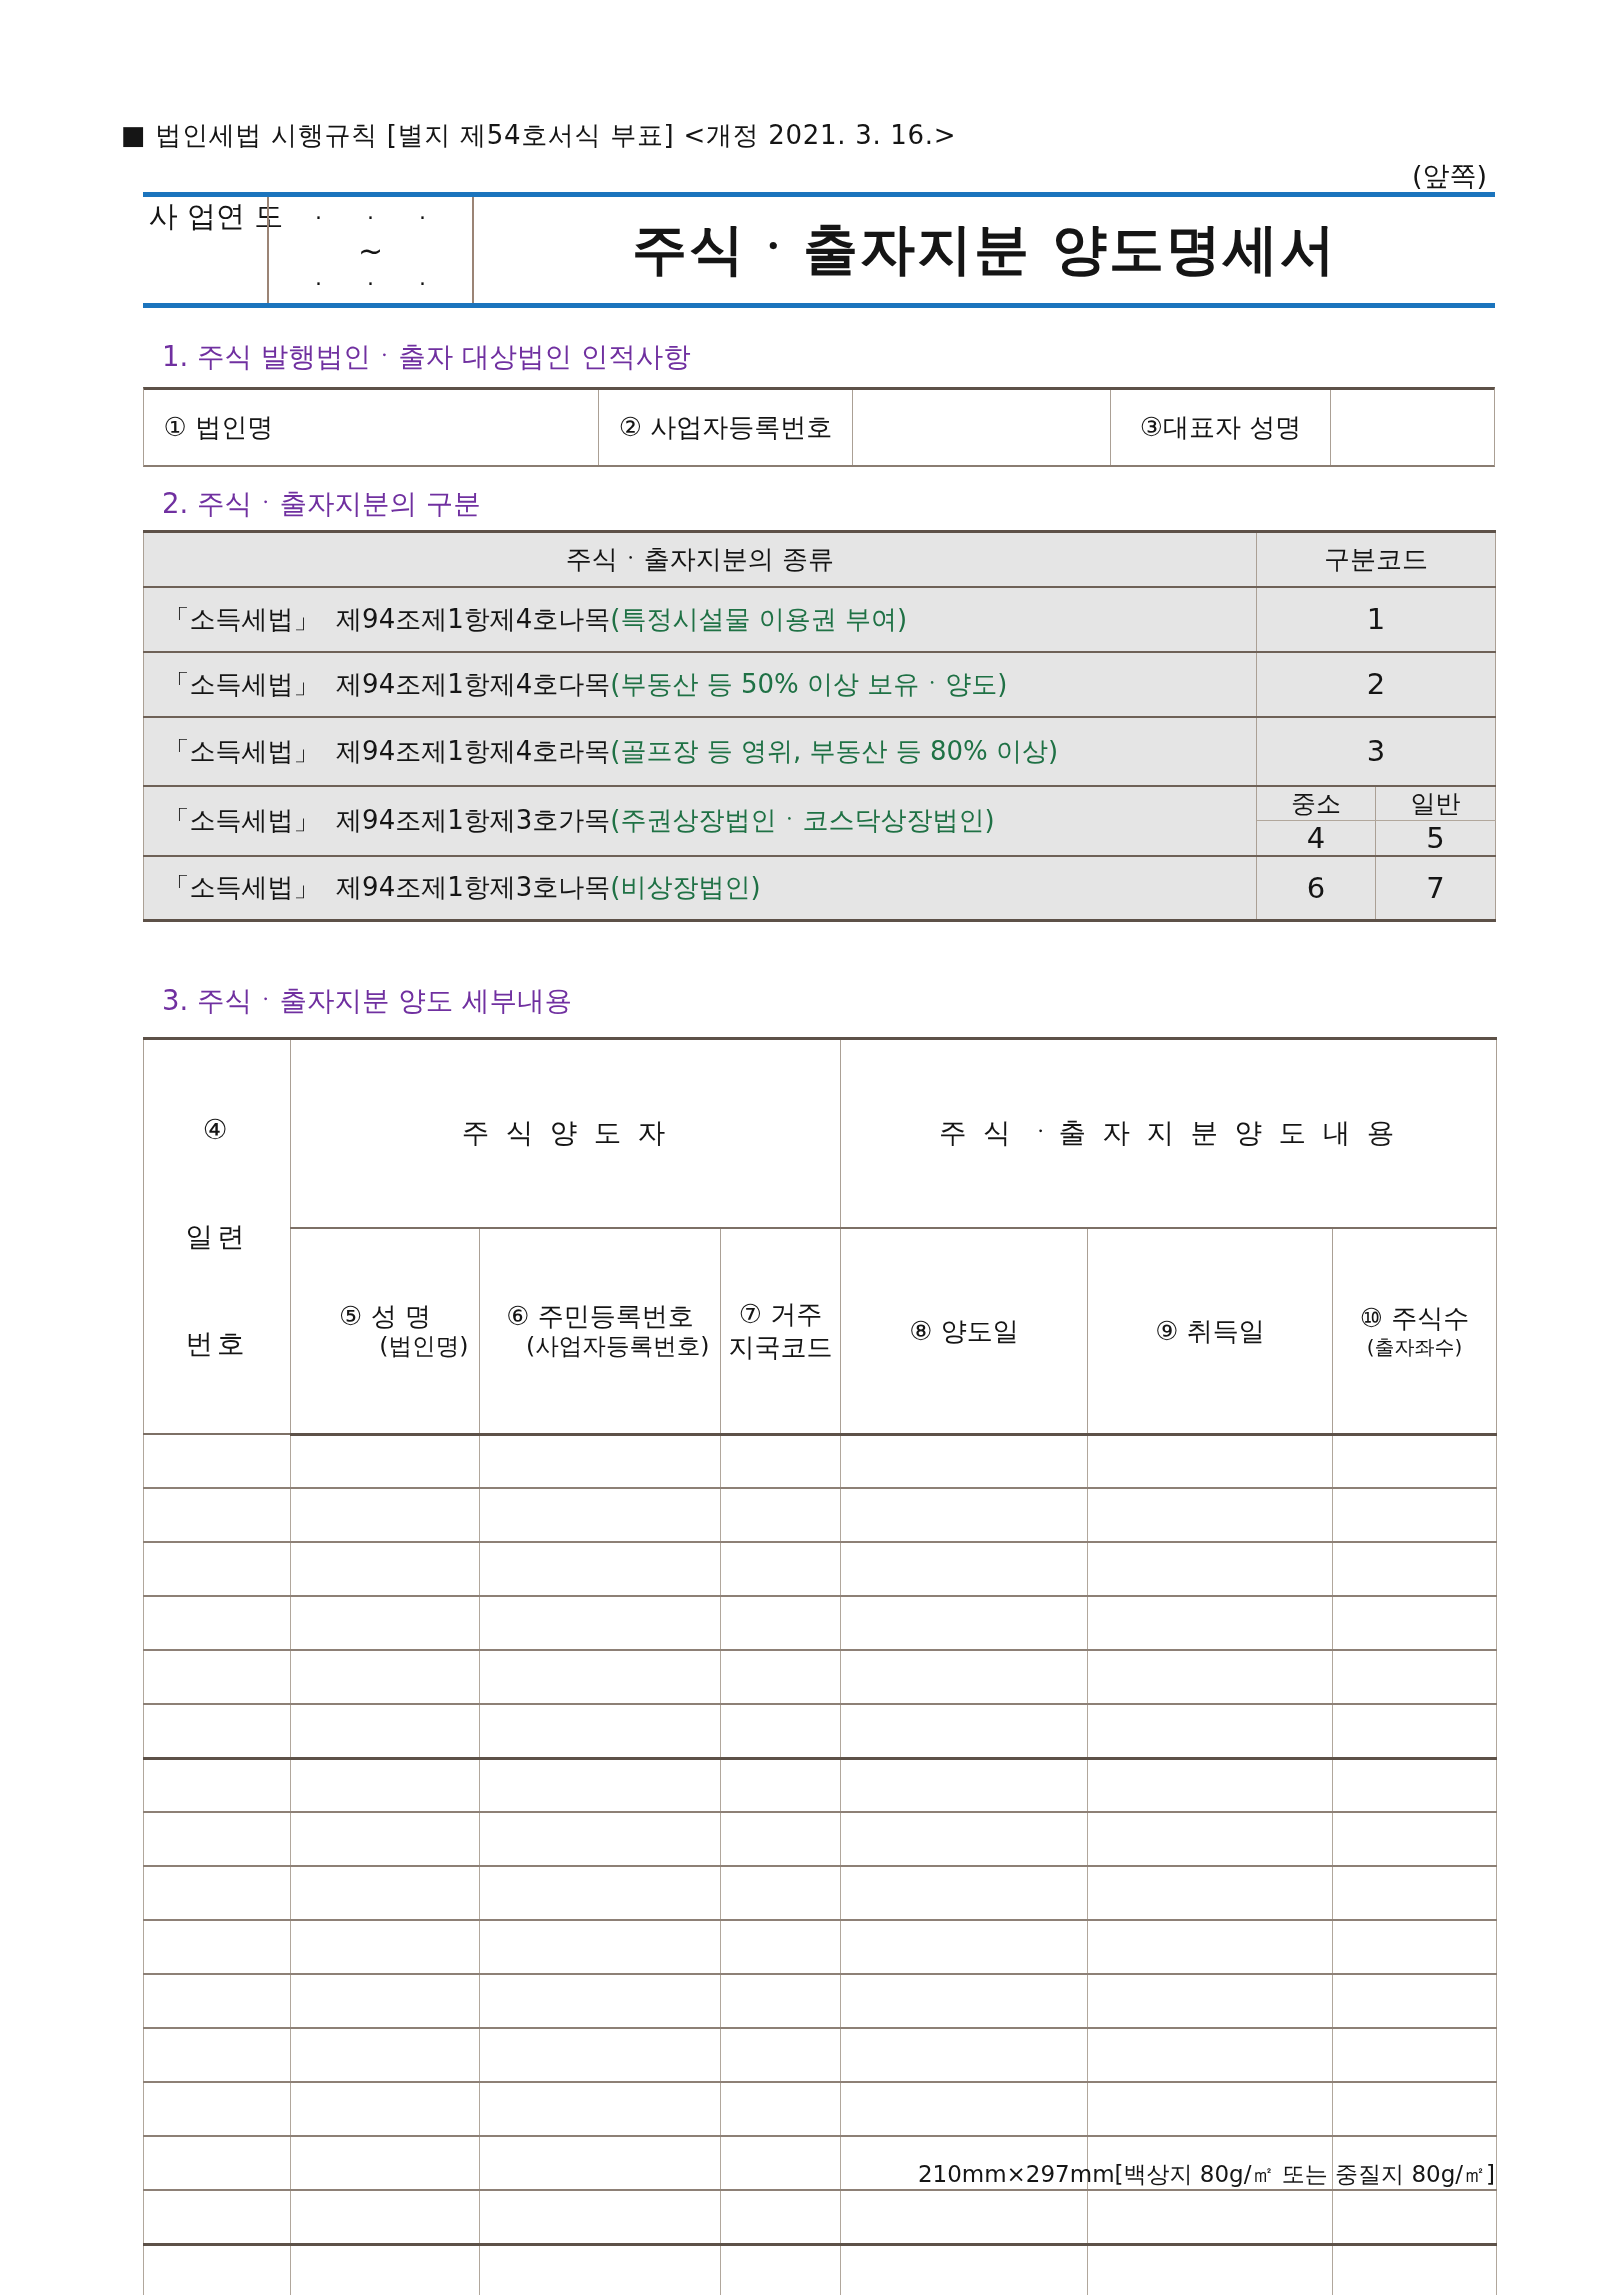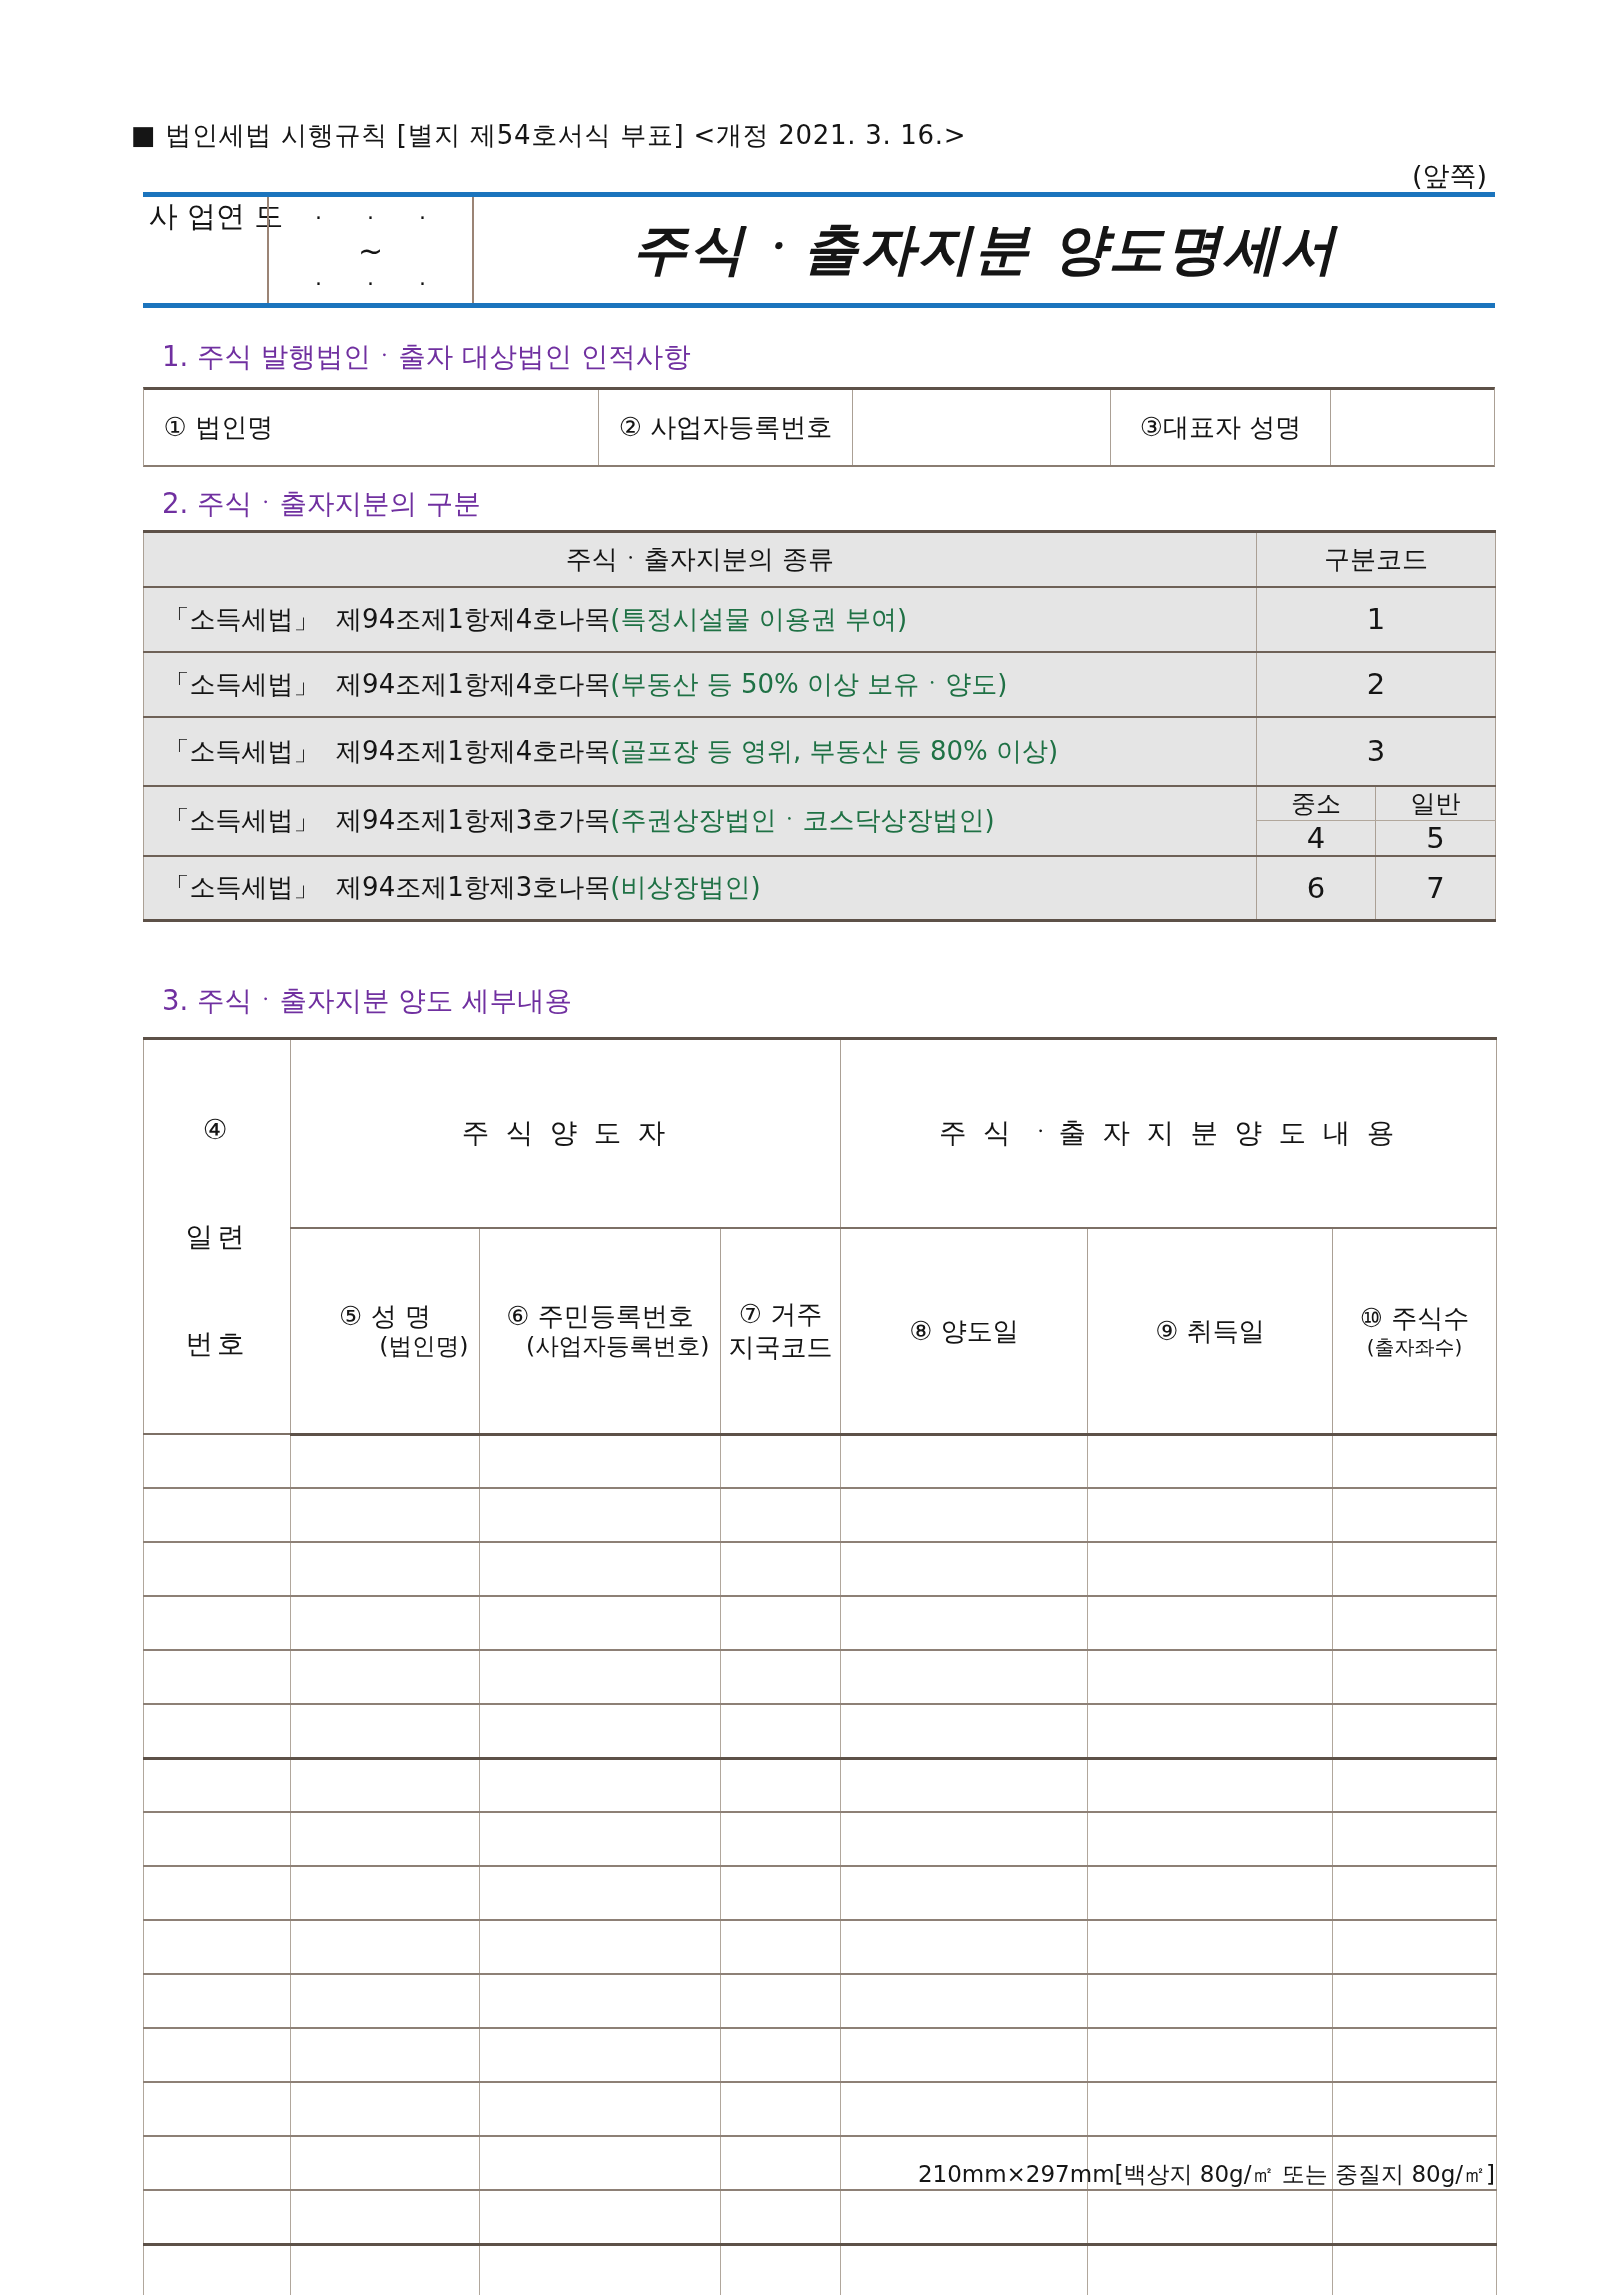--- a/index.html
+++ b/index.html
@@ -4,38 +4,38 @@
 <style>
   * { margin:0; padding:0; box-sizing:border-box; }
   html,body { background:#ffffff; }
   .page {
     position:relative; width:1623px; height:2295px; background:#ffffff;
     font-family:"DejaVu Sans","Liberation Sans",sans-serif; color:#151515;
     overflow:hidden;
   }
 
   
-  .doc-header { position:absolute; left:131px; top:118px; font-size:26px; letter-spacing:0.7px; white-space:pre; }
+  .doc-header { position:absolute; left:121px; top:118px; font-size:26px; letter-spacing:0.7px; white-space:pre; }
   .side-label { position:absolute; right:136px; top:158px; font-size:27px; }
 
   
   .title-box {
     position:absolute; left:143px; top:192px; width:1352px; height:116px;
     border-top:5.2px solid #1b74bd; border-bottom:5.2px solid #1b74bd;
     display:flex; align-items:stretch;
   }
   .by-label { width:124px; display:flex; flex-direction:row; justify-content:center;
               padding-left:22px; font-size:29px; row-gap:15.7px; white-space:pre; }
   .period { width:207px; border-left:2.6px solid #9b8475; border-right:2.6px solid #9b8475;
             display:flex; flex-direction:column; justify-content:space-between; align-items:center;
             padding:7.9px 0 6.5px 0; }
   .dots { font-size:22px; word-spacing:38px; color:#111; }
   .tilde { font-size:30px; }
   .form-title { flex:1; display:flex; align-items:center; justify-content:center;
-                font-size:55px; font-weight:bold; letter-spacing:2px;font-style:italic; }
+                font-size:55px; font-weight:bold; letter-spacing:2px; }
 
   
   .sec-heading { position:absolute; left:162px; color:#7030a0; font-size:27.5px; white-space:pre; }
   .h1 { top:339px; } .h2 { top:486px; } .h3 { top:983px; }
 
   
   .t1 { position:absolute; left:143px; top:387px; width:1352px; height:80px; display:flex;
         border-top:3.9px solid #5d5148; border-bottom:2.6px solid #8a7d72;
         border-left:1.3px solid #aba095; border-right:1.3px solid #aba095; }
   .t1 .cell { border-right:1.3px solid #aba095; display:flex; align-items:center; font-size:26px; }

